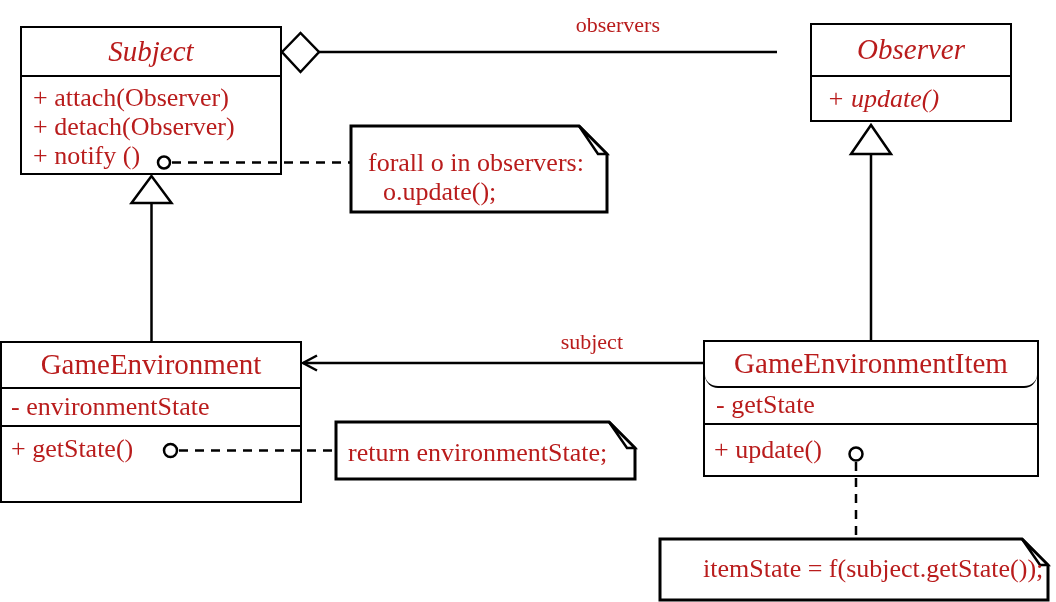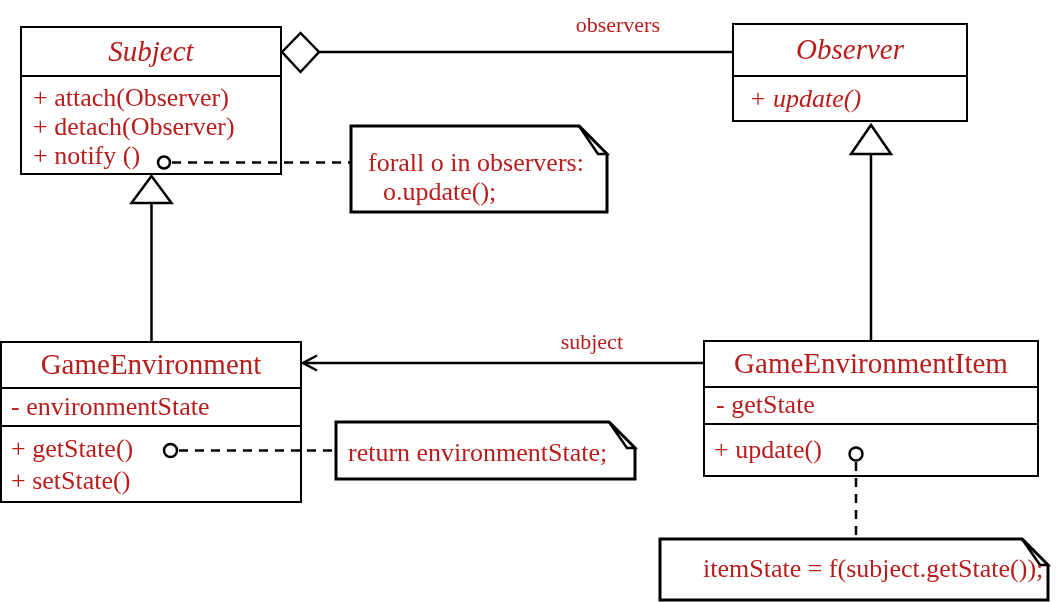--- a/index.html
+++ b/index.html
@@ -24,36 +24,36 @@
   .compartment.divided { border-bottom:2.5px solid #000; }
   .member { font-size:26px; white-space:nowrap; }
 
   
   #box-subject { left:20px; top:26px; width:262px; height:149px; }
   #box-subject .class-title { height:49px; line-height:46px; }
   #box-subject .compartment { padding:6px 9px 0 11px; }
   #box-subject .member { line-height:29px; }
 
   
-  #box-observer { left:732px; top:23px; width:236px; height:99px; }
+  #box-observer { left:810px; top:23px; width:202px; height:99px; }
   #box-observer .class-title { height:52px; line-height:49px; }
   #box-observer .compartment { padding:1px 0 0 15px; }
   #box-observer .member { line-height:41px; }
 
   
   #box-game-env { left:0px; top:341px; width:302px; height:162px; }
   #box-game-env .class-title { height:46px; line-height:43px; }
   #box-game-env .attrs { height:38px; padding-left:9px; }
   #box-game-env .attrs .member { line-height:35px; }
   #box-game-env .methods { padding:6px 0 0 9px; }
   #box-game-env .methods .member { line-height:32px; }
 
   
   #box-game-env-item { left:703px; top:340px; width:336px; height:137px; }
-  #box-game-env-item .class-title { height:46px; line-height:43px; }
+  #box-game-env-item .class-title { height:46px; line-height:43px;border-radius:13px; }
   #box-game-env-item .attrs { height:37px; padding-left:11px; }
   #box-game-env-item .attrs .member { line-height:34px; }
   #box-game-env-item .methods { padding:4px 0 0 9px; }
   #box-game-env-item .methods .member { line-height:42px; }
 
   .assoc-label {
     position:absolute; font-size:22px; text-align:right;
     white-space:nowrap; z-index:4;
   }
   #label-observers { left:420px; top:12px; width:240px; }
@@ -113,21 +113,20 @@
     </div>
   </div>
 
   <div class="class-box" id="box-game-env">
     <div class="class-title">GameEnvironment</div>
     <div class="compartment attrs divided">
       <div class="member">- environmentState</div>
     </div>
     <div class="compartment methods">
       <div class="member">+ getState()</div>
-      <div class="member">+ setState()</div>
     </div>
   </div>
 
   <div class="class-box" id="box-game-env-item">
     <div class="class-title">GameEnvironmentItem</div>
     <div class="compartment attrs divided">
       <div class="member">- getState</div>
     </div>
     <div class="compartment methods">
       <div class="member">+ update()</div>

